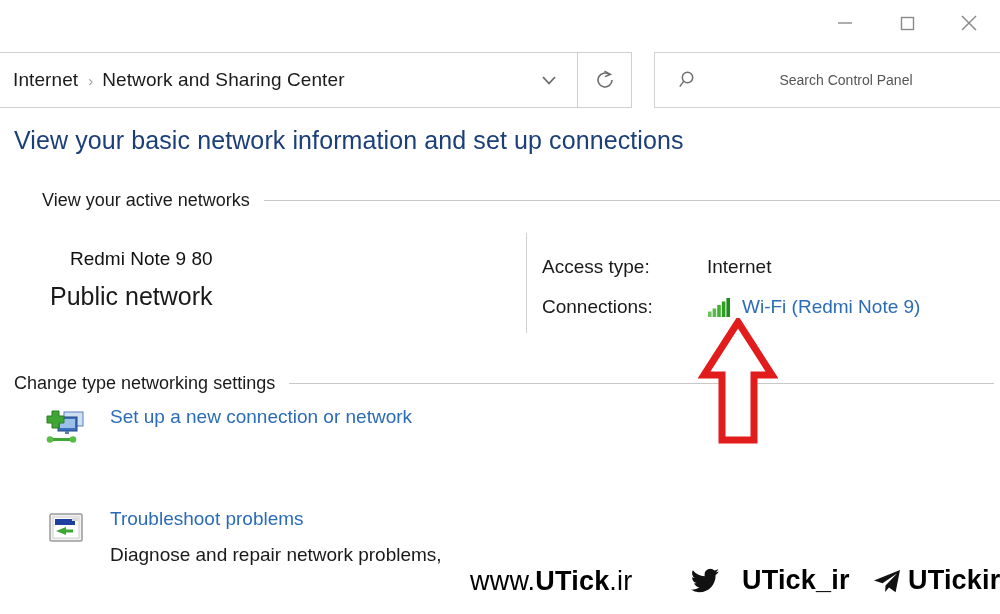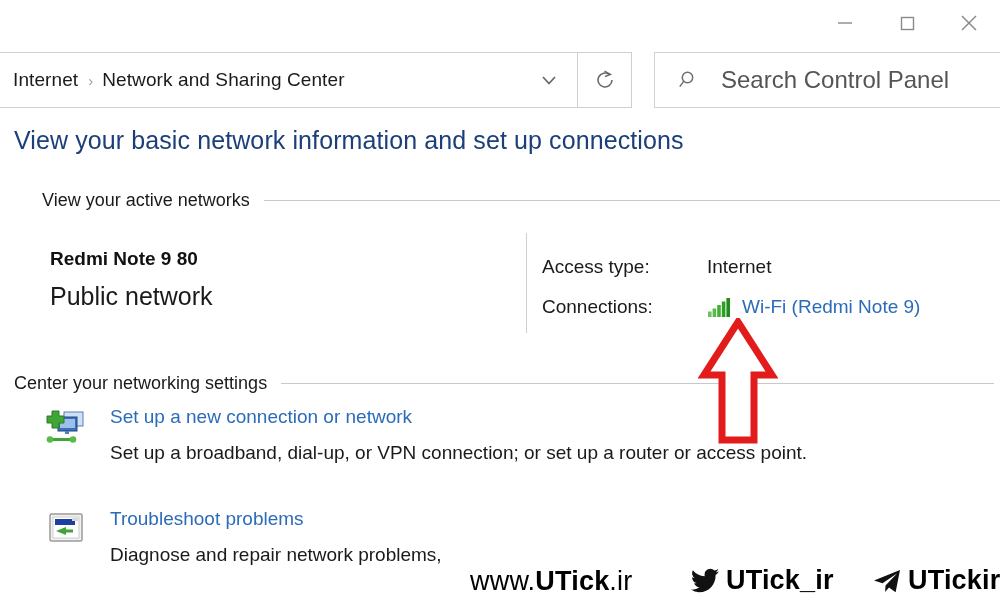--- a/index.html
+++ b/index.html
@@ -51,21 +51,21 @@
     display:flex; align-items:center; justify-content:center;
   }
   #searchbox {
     position:absolute; left:654px; top:0; width:348px; height:56px;
     border:1px solid #d2d2d2; background:#fff;
     display:flex; align-items:center; padding-left:22px;
   }
   #search-input {
     border:none; outline:none; background:transparent;
     font-family:"Liberation Sans", sans-serif;
-    font-size:24px; color:#3a3a3a; margin-left:20px; width:250px;
+    font-size:14px; color:#3a3a3a; margin-left:20px; width:250px;text-align:center;
   }
   #search-input::placeholder { color:#555; opacity:1; }
 
   
   #content { position:absolute; left:0; top:108px; width:1000px; }
 
   #page-title {
     position:absolute; left:14px; top:18px;
     font-size:25px; color:#1b3f79; letter-spacing:0.1px; white-space:nowrap;
   }
@@ -78,21 +78,21 @@
     font-size:18px; color:#1a1a1a; white-space:nowrap; padding-right:14px;
   }
   .section-head .rule {
     flex:1; height:1px; background:#c9c9c9;
   }
   #active-head { top:82px;margin-left:28px; }
   #change-head { top:265px; }
 
   
   #net-left { position:absolute; left:50px; top:140px; }
-  #net-name { font-size:19px; font-weight:bold; color:#111; }
+  #net-name { font-size:19px; font-weight:normal; color:#111;text-align:right; }
   #net-type { font-size:25px; color:#1a1a1a; margin-top:12px; }
 
   #net-divider {
     position:absolute; left:526px; top:125px; width:1px; height:100px;
     background:#d0d0d0;
   }
 
   #net-right {
     position:absolute; left:542px; top:140px;
     font-size:19px; color:#1a1a1a;
@@ -128,21 +128,21 @@
     position:absolute; left:0; bottom:12px; width:1000px; height:40px;
   }
   .wm {
     position:absolute; display:flex; align-items:center;
     font-size:27px; font-weight:bold; color:#000000;
     letter-spacing:0.2px; white-space:nowrap;
   }
   .wm .wm-icon { margin-right:6px; display:block; }
   #wm-site { left:470px; top:4px; font-weight:bold; }
   #wm-site .light { font-weight:normal; }
-  #wm-twitter { left:690px; top:3px; }
+  #wm-twitter { left:690px; top:3px;gap:16px; }
   #wm-telegram { left:872px; top:3px;align-items:center; }
 </style>
 </head>
 <body>
 
 <div id="titlebar">
   <div class="wincontrols">
     <div class="wbtn">
       <svg width="22" height="22" viewBox="0 0 22 22">
         <line x1="4" y1="11" x2="18" y2="11" stroke="#8a8a8a" stroke-width="1.4"></line>
@@ -222,40 +222,39 @@
         <rect x="5.6" y="12.5" width="3.6" height="8.5" fill="#5cb84c"></rect>
         <rect x="10.2" y="9" width="3.6" height="12" fill="#46ae37"></rect>
         <rect x="14.8" y="5.5" width="3.6" height="15.5" fill="#2f9e27"></rect>
         <rect x="19.4" y="2" width="3.6" height="19" fill="#1f8c1c"></rect>
       </svg>
       <span class="net-val link">Wi-Fi (Redmi Note 9)</span>
     </div>
   </div>
 
   <div class="section-head" id="change-head">
-    <span class="label">Center your networking settings</span>
+    <span class="label">Change type networking settings</span>
     <span class="rule"></span>
   </div>
 
   <div class="setting" id="setting-0">
     <div class="setting-icon">
       <svg width="44" height="40" viewBox="0 0 44 40">
         <rect x="20" y="4" width="19" height="14" fill="#cfe0f5" stroke="#5a7fb5" stroke-width="1"></rect>
         <rect x="14" y="9" width="19" height="14" fill="#3b6fc0" stroke="#22497f" stroke-width="1"></rect>
         <rect x="16" y="11" width="15" height="9" fill="#9dc0ea"></rect>
         <rect x="21" y="23" width="4" height="3" fill="#5a7fb5"></rect>
         <path d="M6 30 h22 v3 H6 z" fill="#3fa535"></path>
         <circle cx="6" cy="31.5" r="3.3" fill="#57bd46"></circle>
         <circle cx="29" cy="31.5" r="3.3" fill="#57bd46"></circle>
         <path d="M8 3 h7 v5 h5 v7 h-5 v5 h-7 v-5 h-5 v-7 h5 z" fill="#3fa535" stroke="#2b7d24" stroke-width="1"></path>
       </svg>
     </div>
     <div class="setting-body">
       <div class="setting-link">Set up a new connection or network</div>
-      <div class="setting-desc">Set up a broadband, dial-up, or VPN connection; or set up a router or access point.</div>
     </div>
   </div>
 
   <div class="setting" id="setting-1">
     <div class="setting-icon">
       <svg width="44" height="40" viewBox="0 0 44 40">
         <rect x="6" y="4" width="32" height="27" rx="1.5" fill="#f2f2f2" stroke="#9b9b9b" stroke-width="1.5"></rect>
         <rect x="9" y="7" width="26" height="21" fill="#ffffff" stroke="#c3c3c3" stroke-width="0.8"></rect>
         <rect x="11" y="9" width="20" height="6" fill="#1c3fa0"></rect>
         <rect x="28" y="8" width="6" height="3" fill="#d8d8d8"></rect>

